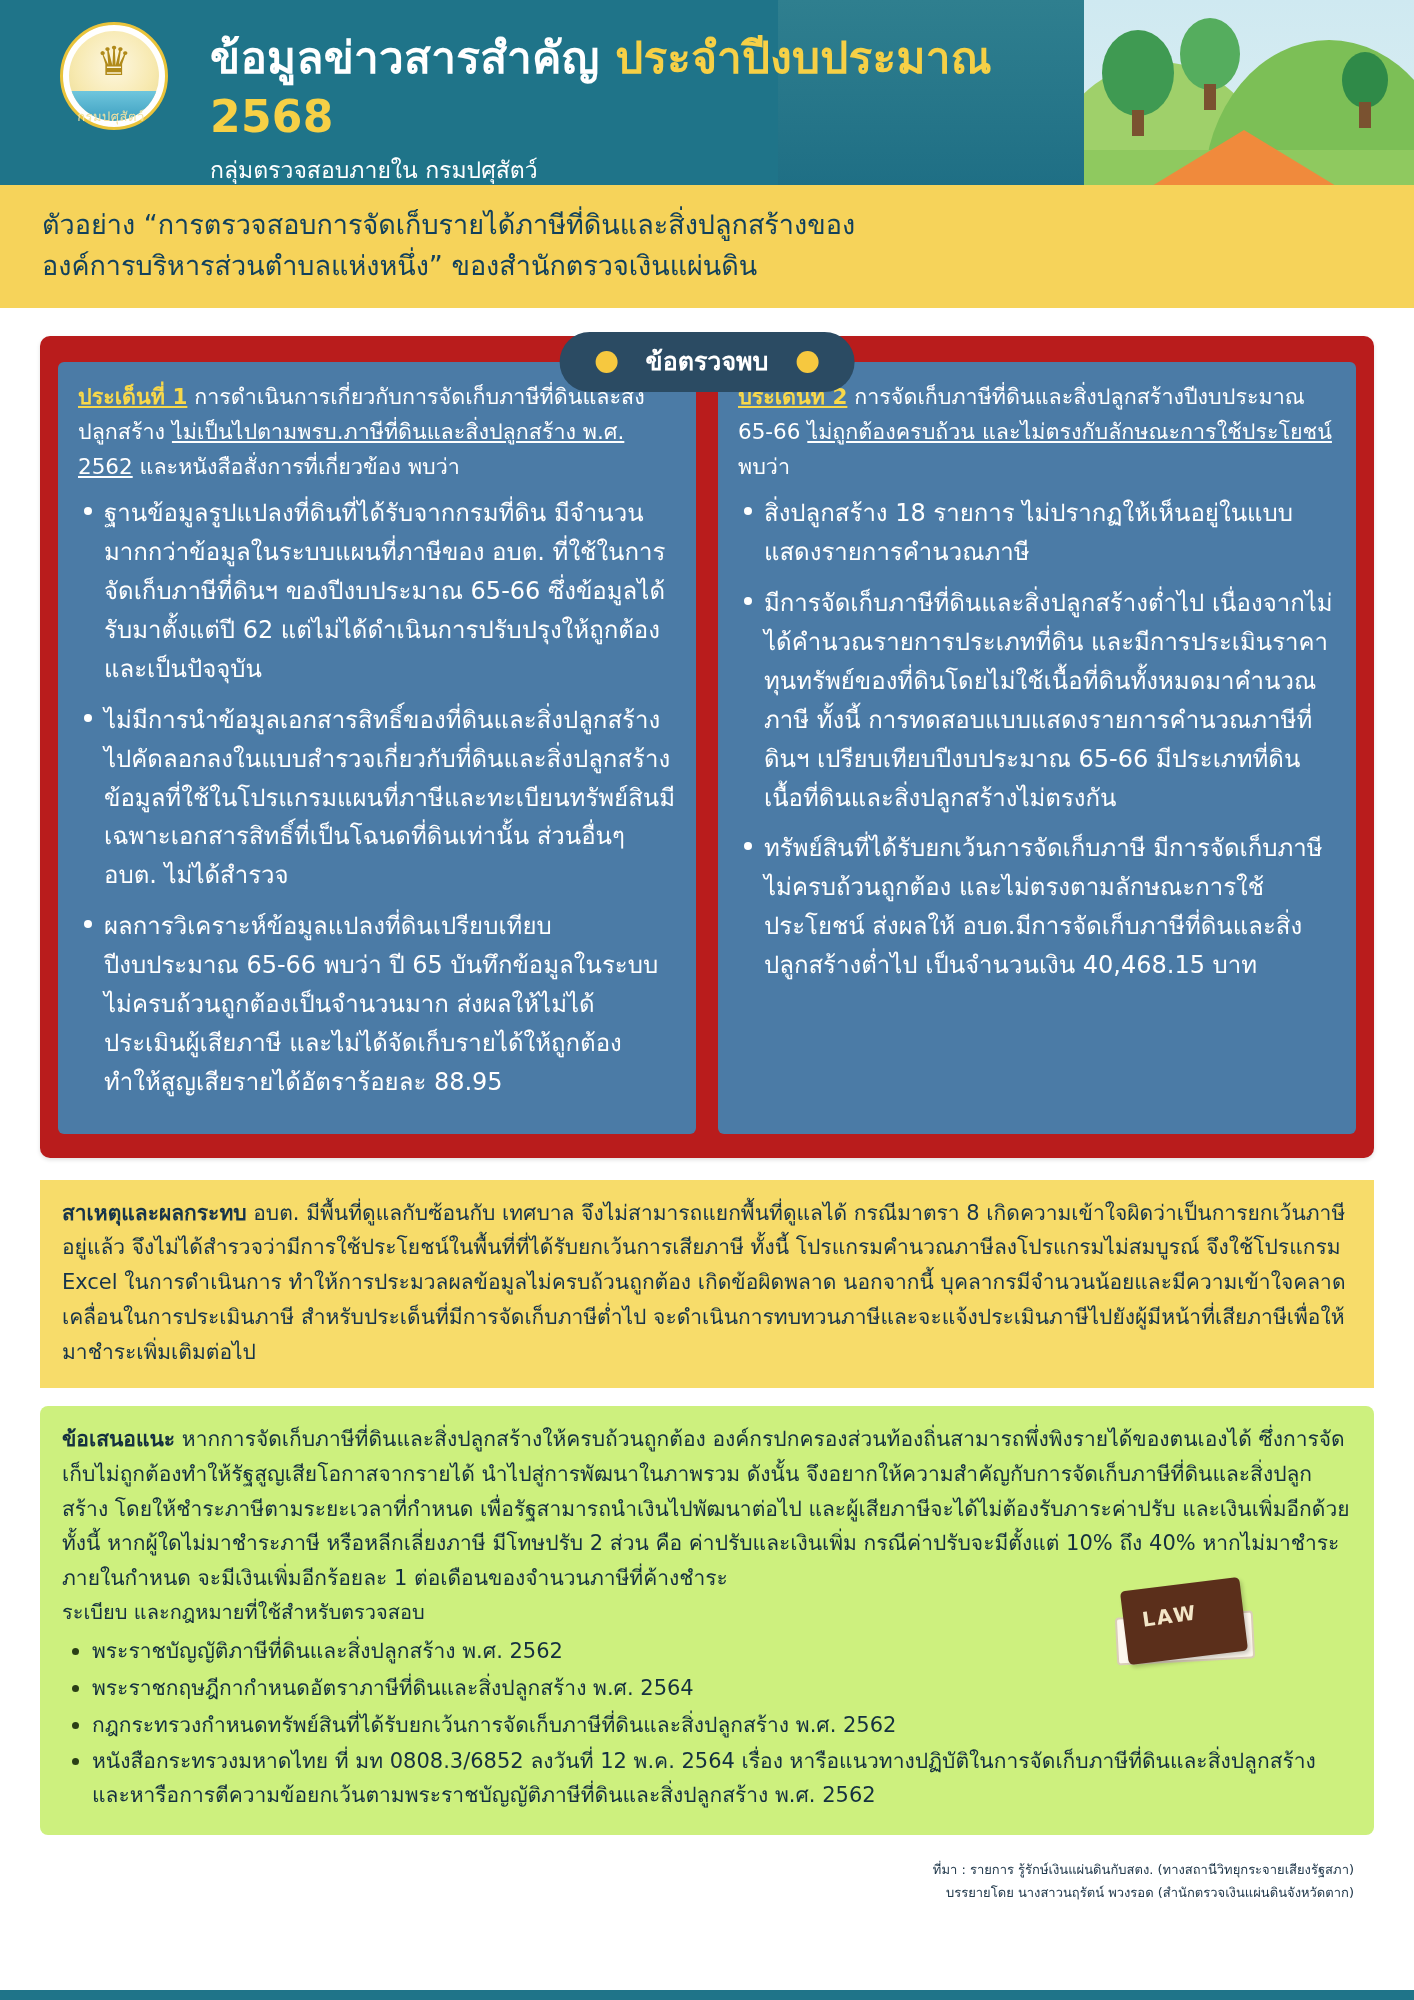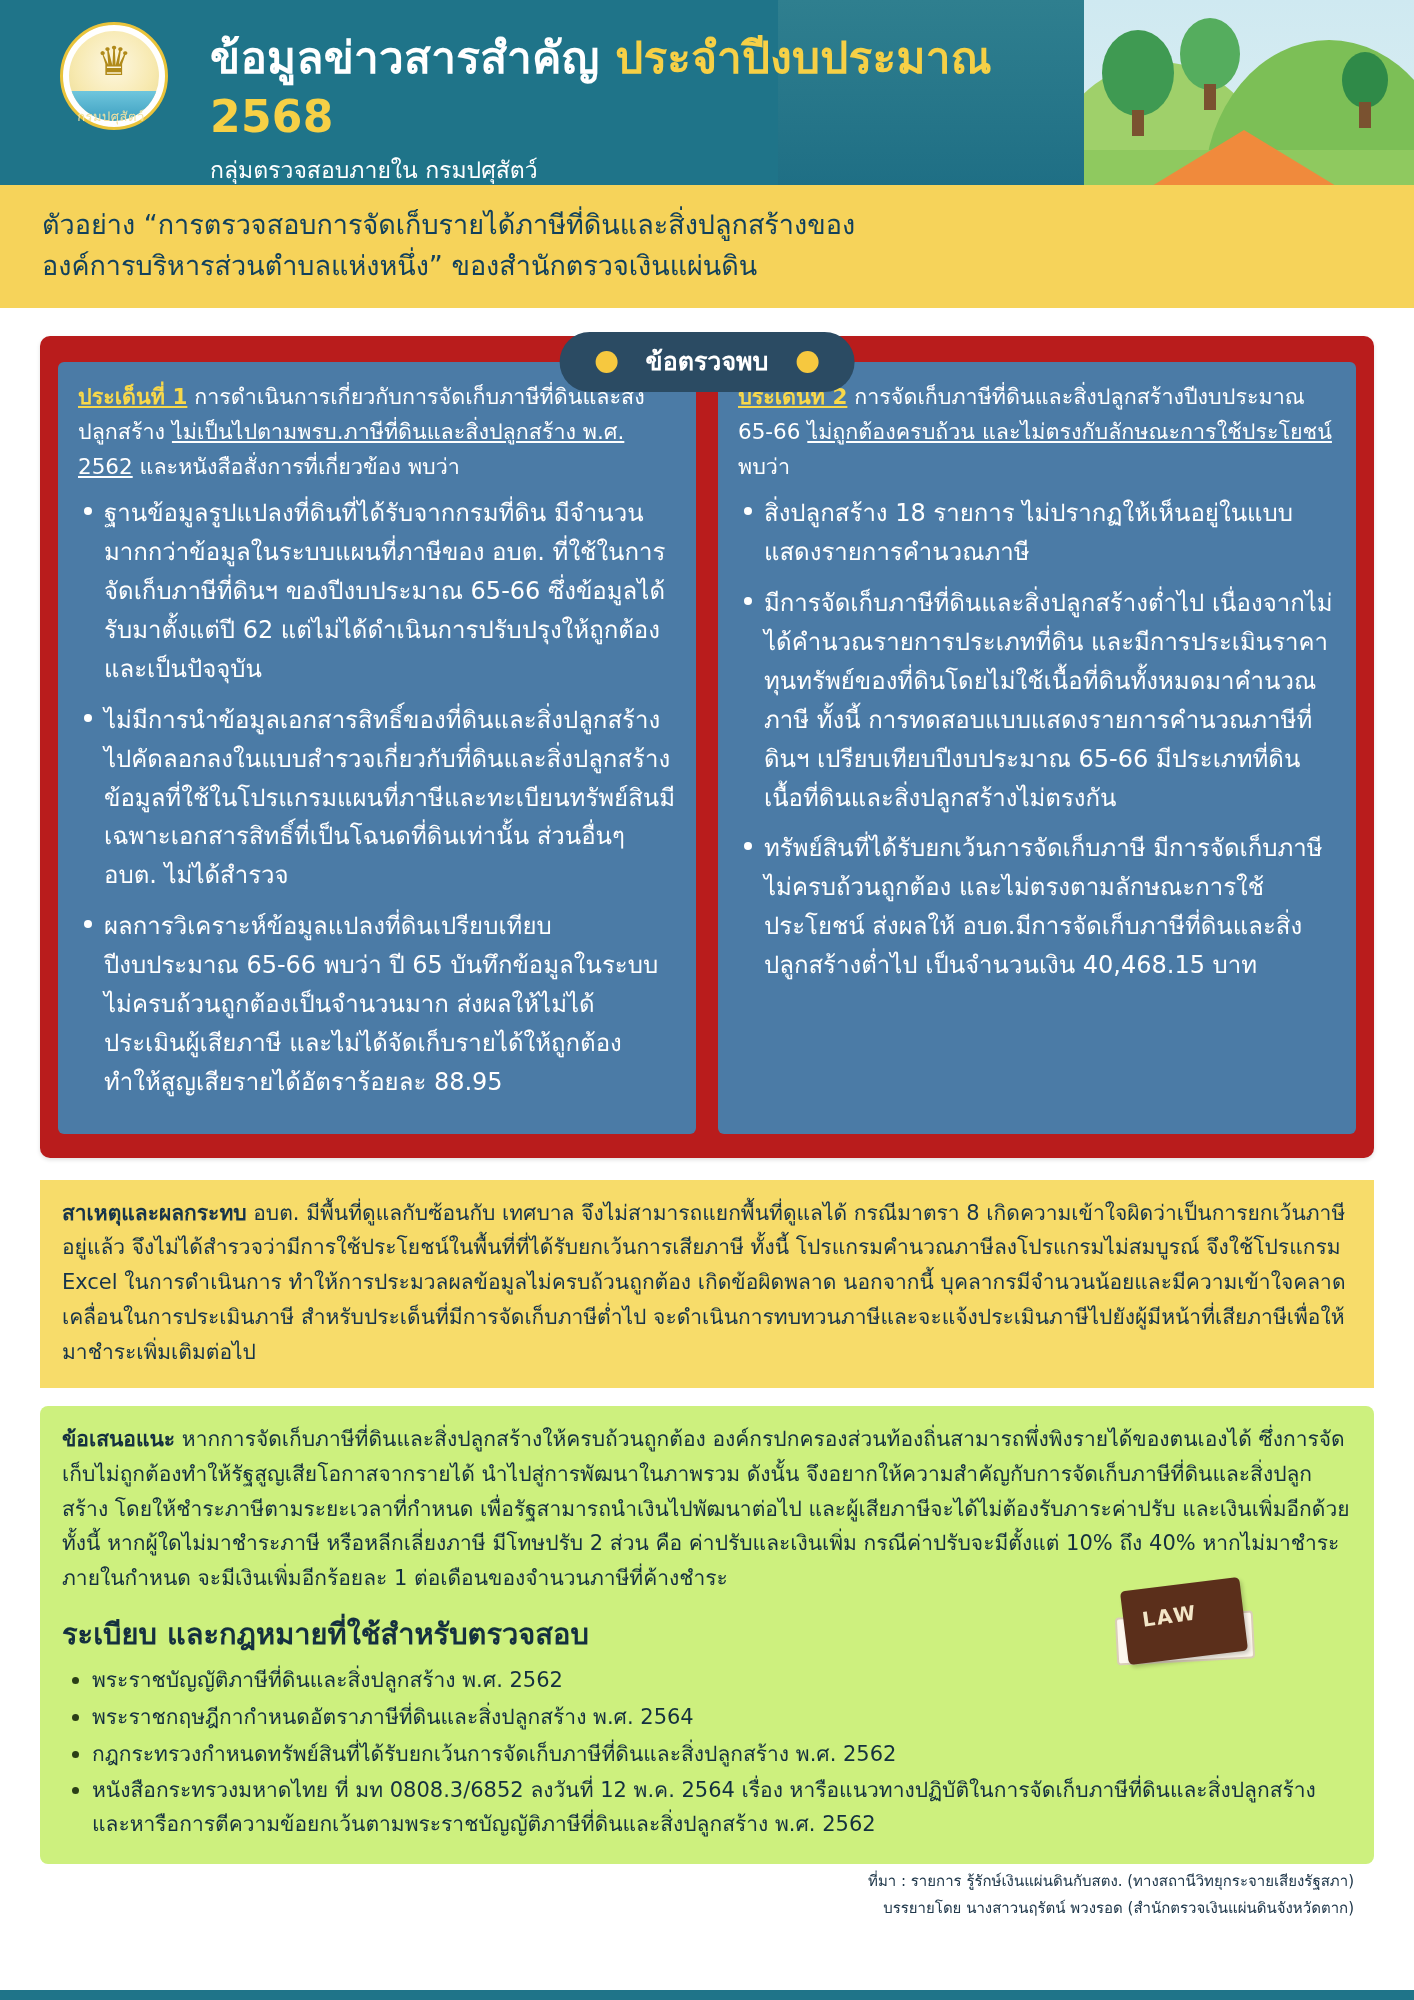--- a/index.html
+++ b/index.html
@@ -266,23 +266,22 @@
     background: #cdf07e;
     border-radius: 8px;
     padding: 16px 22px 20px;
     font-size: 21px;
     line-height: 1.66;
     color: #14303f;
     position: relative;
   }
   .rec-box b { font-weight: bold; }
   .law-head {
-    margin-top: 14px;
-    font-size: 29px;
-    font-weight: bold;
+    font-size: 20px;
+    font-weight: normal;
   }
   .law-list {
     margin: 6px 0 0 0;
     padding: 0;
     list-style: none;
   }
   .law-list li {
     position: relative;
     padding-left: 30px;
     font-size: 21px;
@@ -336,23 +335,23 @@
     left: 26px; top: 26px;
     color: #f3e6c8;
     font-size: 20px;
     font-weight: bold;
     transform: rotate(-8deg);
     letter-spacing: 2px;
   }
 
   
   .footer {
-    margin: 4px 60px 0 0;
+    margin: 24px 60px 0 0;
     text-align: right;
-    font-size: 15px;
+    font-size: 13px;
     line-height: 1.75;
     color: #20384b;
   }
 
   .teal-strip {
     position: absolute;
     left: 0; right: 0; bottom: 0;
     height: 10px;
     background: #1f7489;
   }

